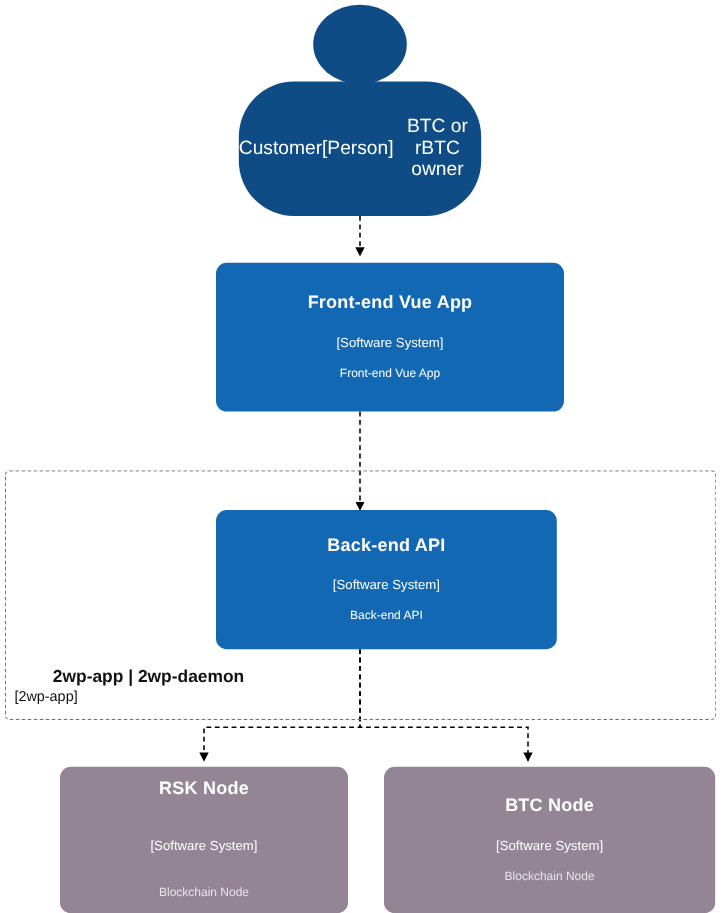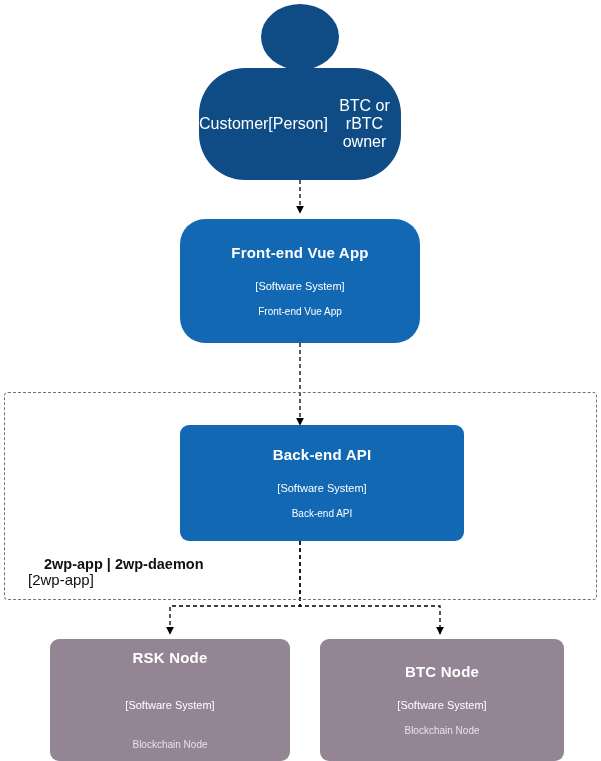--- a/index.html
+++ b/index.html
@@ -89,24 +89,23 @@
     text-align: left;
     color: #111111;
   }
   .boundary-label .bt {
     font-size: 14.5px;
     font-weight: bold;
     line-height: 17px;
     margin-left: 32px;
   }
   .boundary-label .bs {
-    font-size: 15px;
+    font-size: 12px;
     line-height: 12px;
     margin-top: 1px;
-    margin-left: 16px;
   }
 
   svg.edges {
     position: absolute;
     left: 0;
     top: 0;
     width: 601px;
     height: 761px;
     overflow: visible;
   }
@@ -140,37 +139,37 @@
 
   <div class="person" style="left:199px; top:4px; width:202px; height:176px;">
     <div class="head" style="left:62px; top:0px; width:78px; height:66px;"></div>
     <div class="body" style="left:0px; top:64px; width:202px; height:112px;">
       <div class="title">Customer</div>
       <div class="subtitle">[Person]</div>
       <div class="desc">BTC or rBTC owner</div>
     </div>
   </div>
 
-  <div class="node system" style="left:180px; top:219px; width:240px; height:124px;border-radius:25px;">
+  <div class="node system" style="left:180px; top:219px; width:290px; height:124px;">
     <div class="title">Front-end Vue App</div>
     <div class="subtitle">[Software System]</div>
     <div class="desc">Front-end Vue App</div>
   </div>
 
   <div class="node system" style="left:180px; top:425px; width:284px; height:116px;">
     <div class="title">Back-end API</div>
     <div class="subtitle">[Software System]</div>
     <div class="desc">Back-end API</div>
   </div>
 
   <div class="node external" style="left:50px; top:639px; width:240px; height:122px;gap:14px;">
     <div class="title">RSK Node</div>
     <div class="subtitle">[Software System]</div>
     <div class="desc">Blockchain Node</div>
   </div>
 
-  <div class="node external" style="left:320px; top:639px; width:244px; height:122px;">
+  <div class="node external" style="left:320px; top:639px; width:276px; height:122px;">
     <div class="title">BTC Node</div>
     <div class="subtitle">[Software System]</div>
     <div class="desc">Blockchain Node</div>
   </div>
 
 </div>
 
 </body></html>

